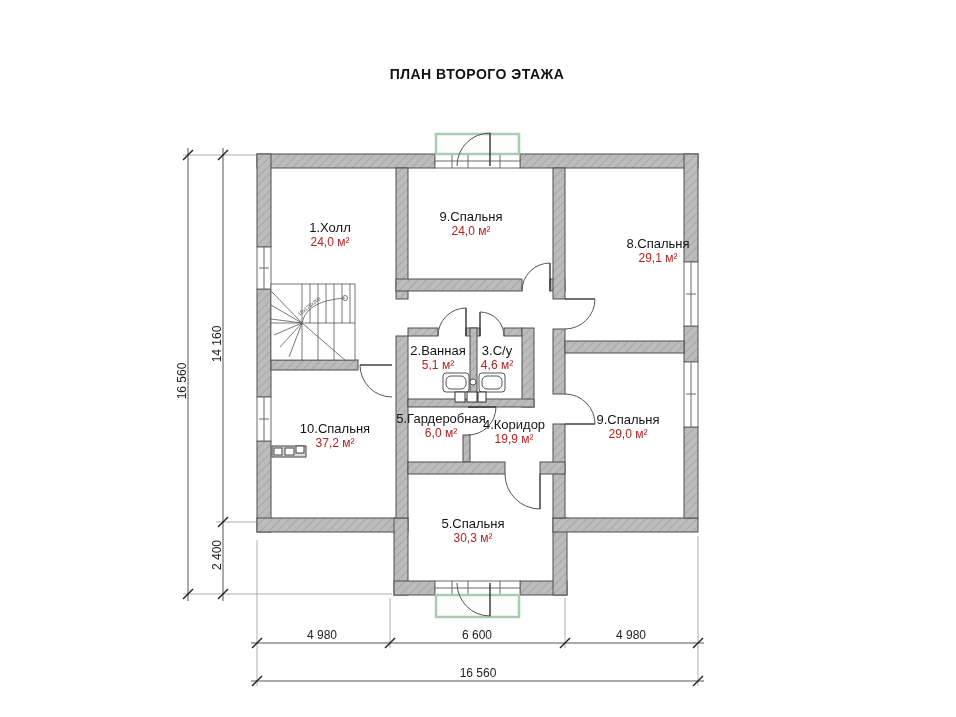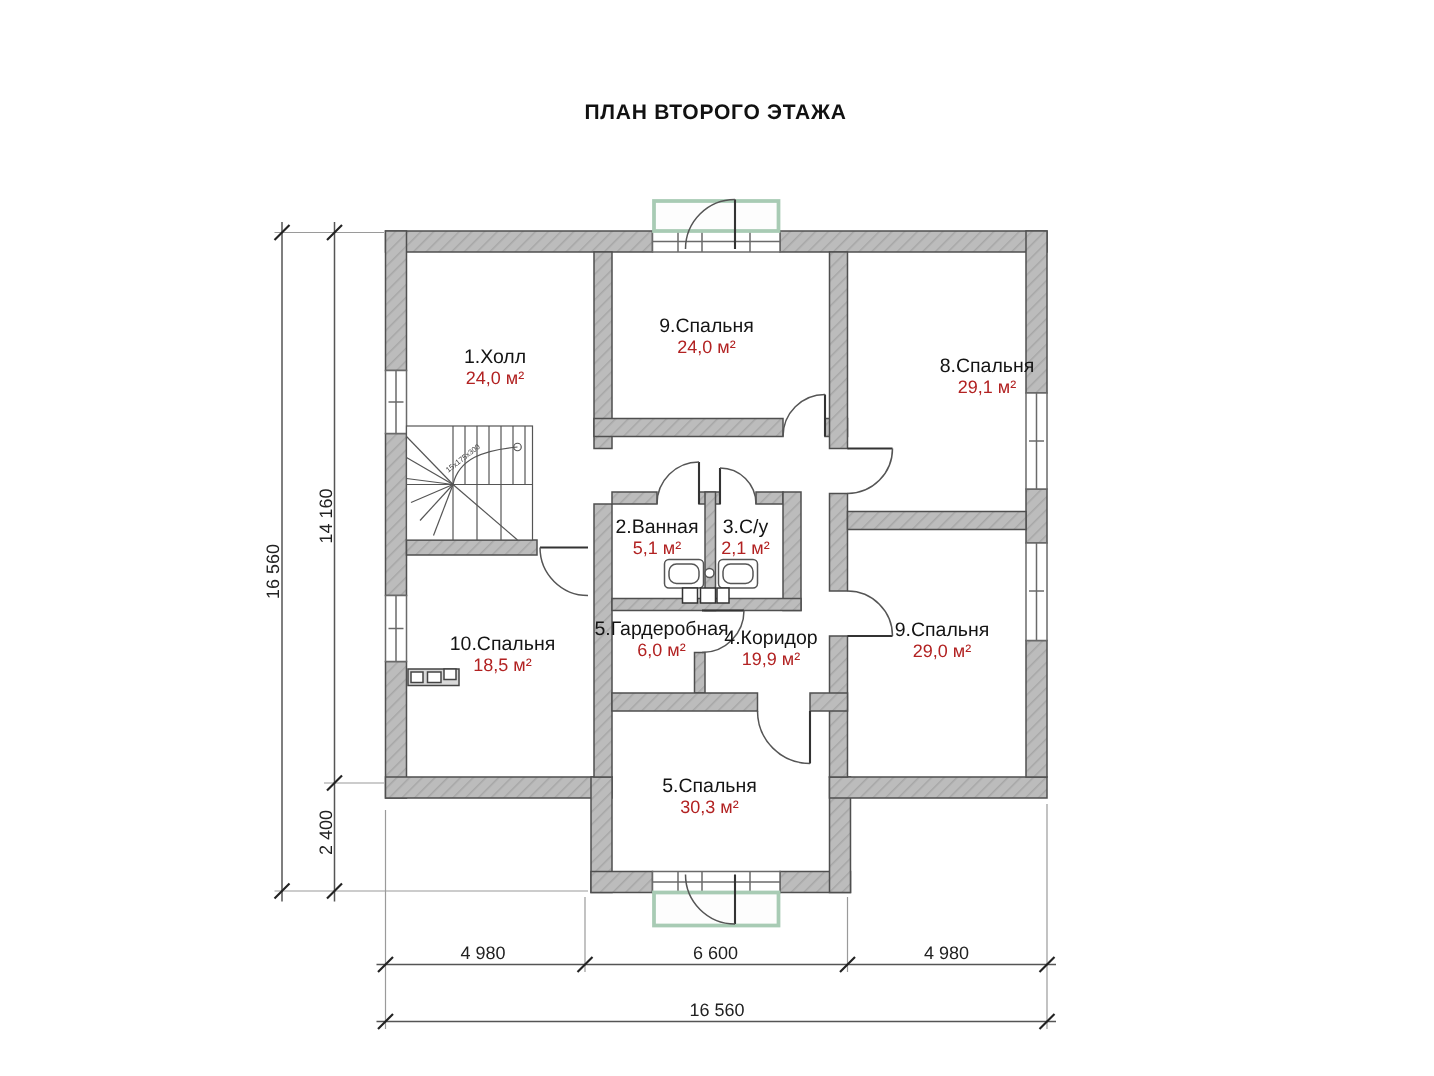--- a/index.html
+++ b/index.html
@@ -231,43 +231,43 @@
         <line x1="252" y1="604" x2="262" y2="594"></line>
           <line x1="385" y1="604" x2="395" y2="594"></line>
         <line x1="560" y1="604" x2="570" y2="594"></line>
           <line x1="693" y1="604" x2="703" y2="594"></line>
         <line x1="252" y1="642" x2="262" y2="632"></line>
           <line x1="693" y1="642" x2="703" y2="632"></line>
       </g>
     </g>
   </svg>
 
-  <div class="room-label" style="left:330px;top:187px">
+  <div class="room-label" style="left:330px;top:177px">
     <div class="rname">1.Холл</div>
     <div class="rarea">24,0 м²</div>
   </div>
   <div class="room-label" style="left:471px;top:166px">
     <div class="rname">9.Спальня</div>
     <div class="rarea">24,0 м²</div>
   </div>
   <div class="room-label" style="left:658px;top:193px">
     <div class="rname">8.Спальня</div>
     <div class="rarea">29,1 м²</div>
   </div>
   <div class="room-label" style="left:438px;top:300px">
     <div class="rname">2.Ванная</div>
     <div class="rarea">5,1 м²</div>
   </div>
   <div class="room-label" style="left:497px;top:300px">
     <div class="rname">3.С/у</div>
-    <div class="rarea">2,1 м²</div>
+    <div class="rarea">4,6 м²</div>
   </div>
   <div class="room-label" style="left:335px;top:378px">
     <div class="rname">10.Спальня</div>
-    <div class="rarea">18,5 м²</div>
+    <div class="rarea">37,2 м²</div>
   </div>
   <div class="room-label" style="left:441px;top:368px">
     <div class="rname">5.Гардеробная</div>
     <div class="rarea">6,0 м²</div>
   </div>
   <div class="room-label" style="left:514px;top:374px">
     <div class="rname">4.Коридор</div>
     <div class="rarea">19,9 м²</div>
   </div>
   <div class="room-label" style="left:628px;top:369px">

